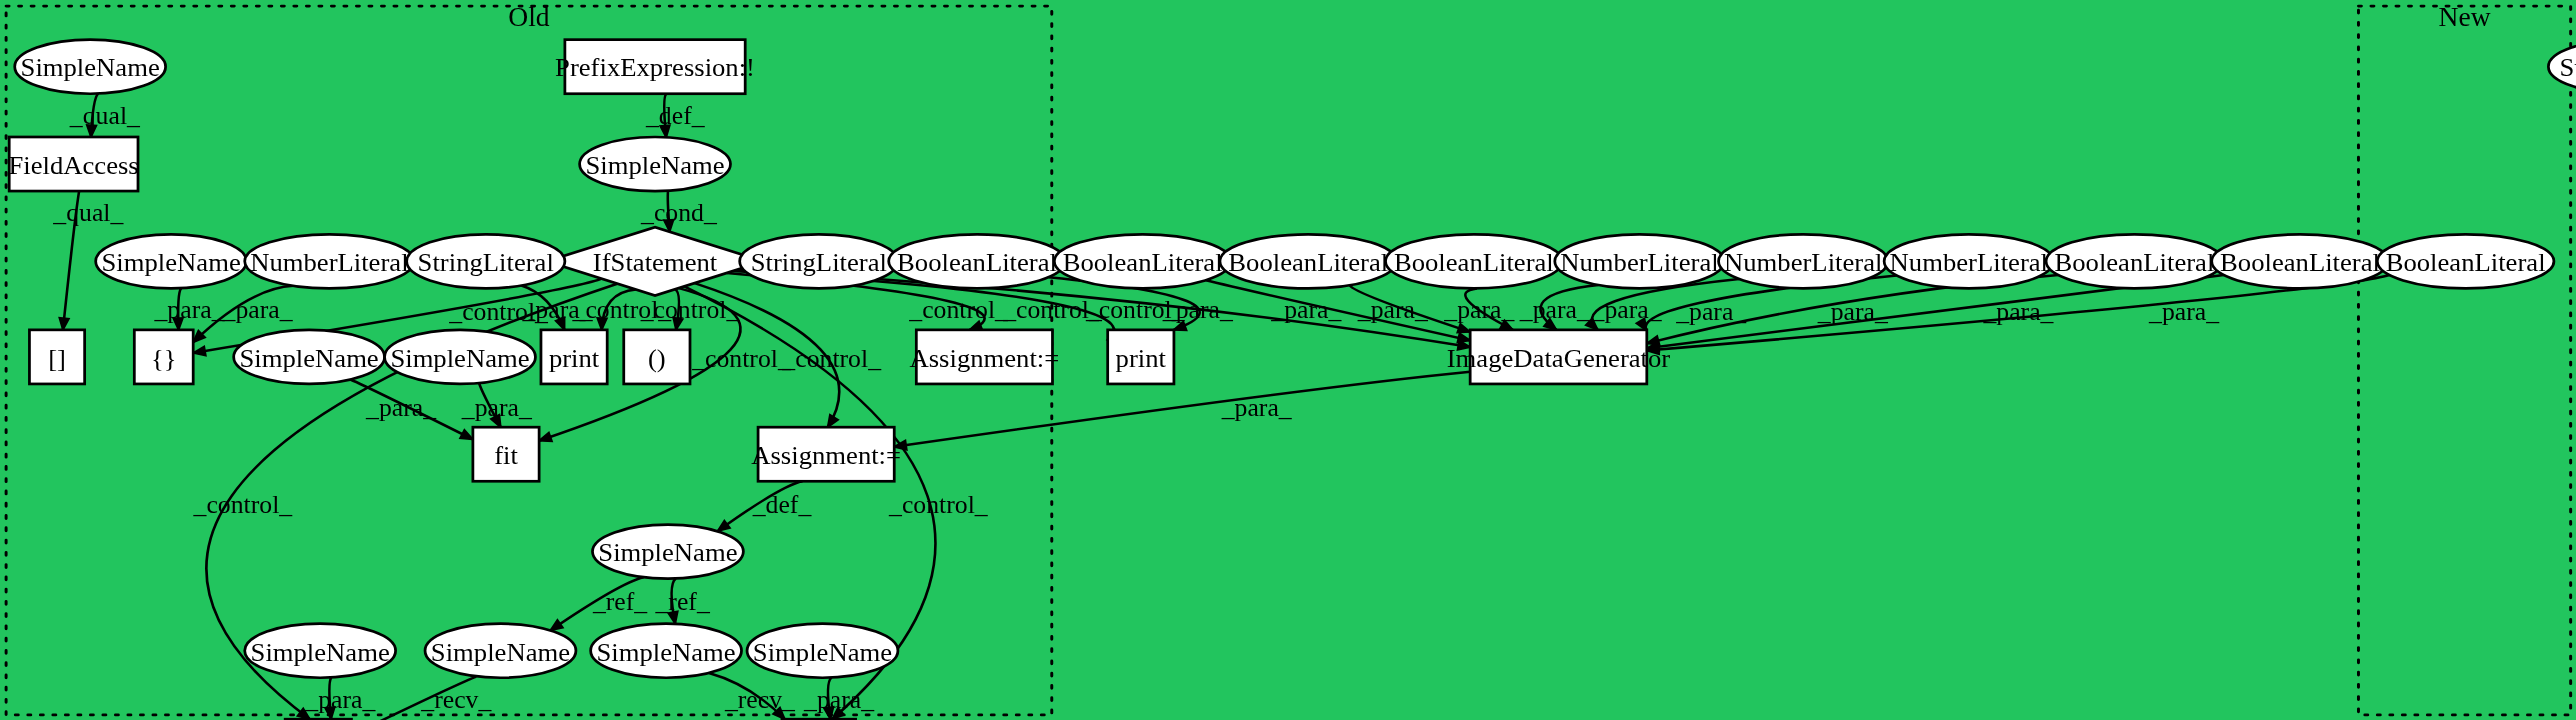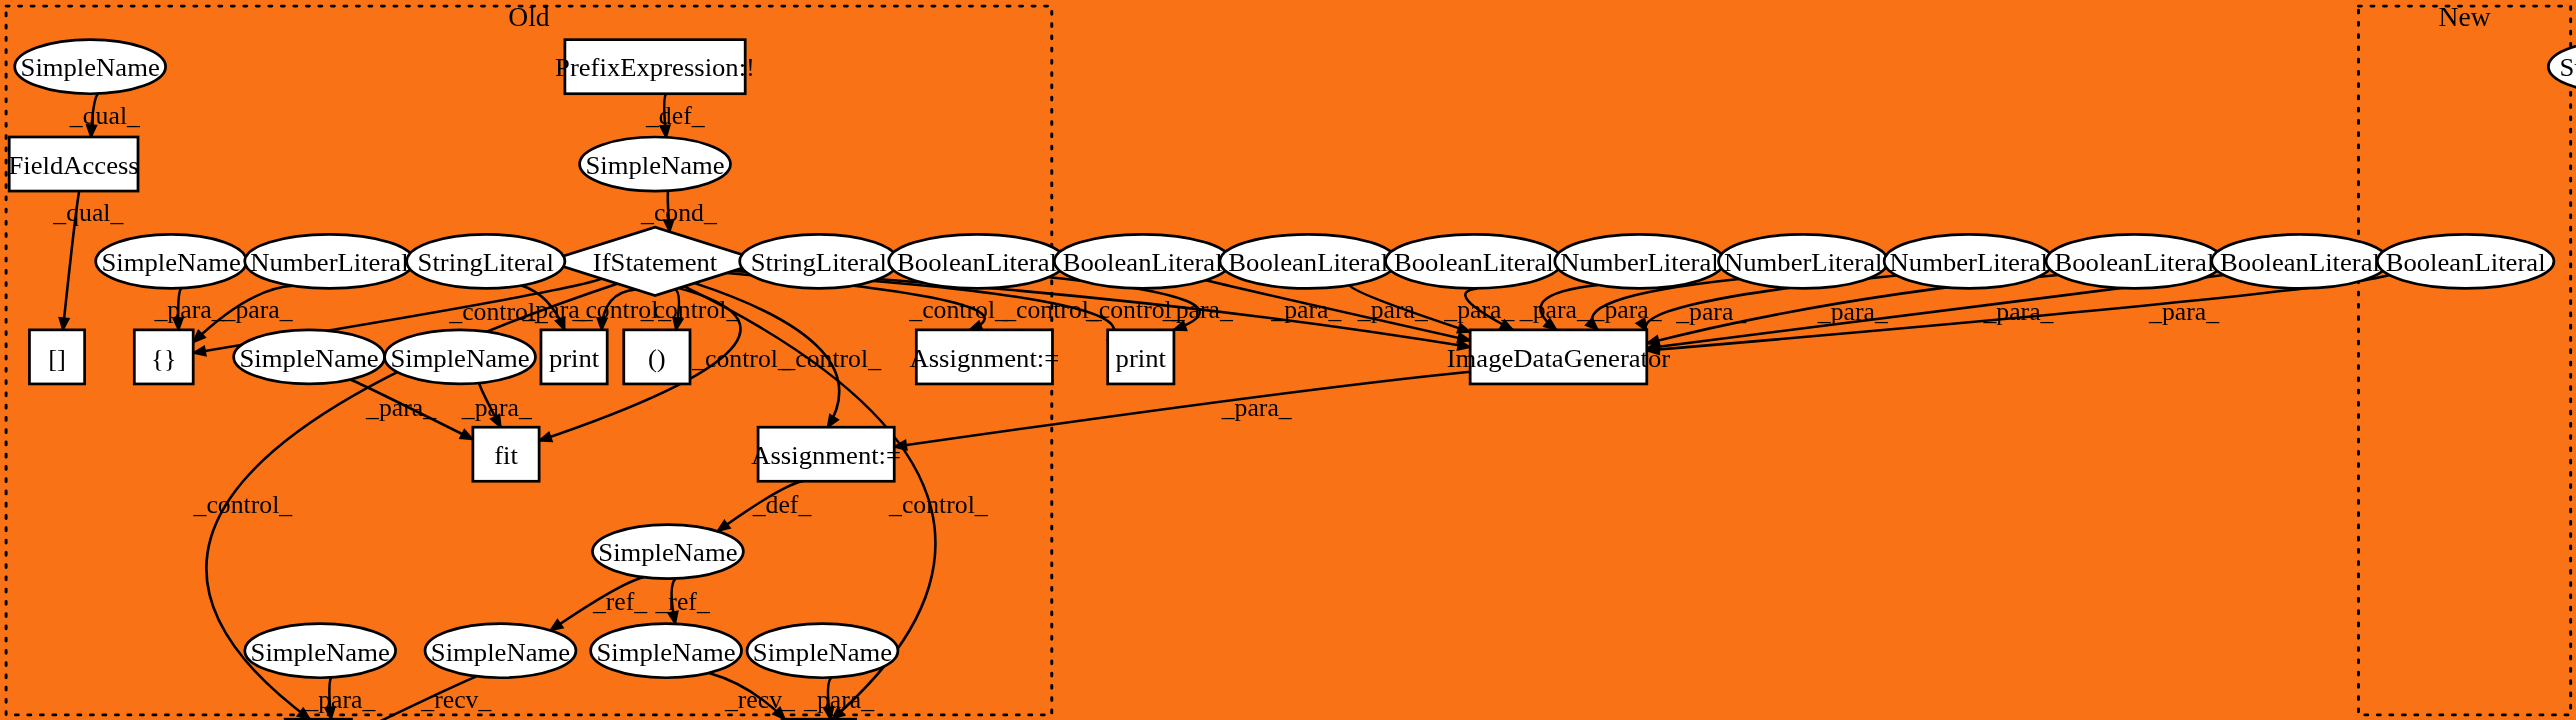--- a/index.html
+++ b/index.html
@@ -5,21 +5,21 @@
   html, body {
     margin: 0;
     padding: 0;
     background: #ffffff;
     font-family: "Liberation Serif", "DejaVu Serif", serif;
   }
   #stage {
     position: relative;
     width: 2576px;
     height: 721px;
-    background: #f97316;
+    background: #22c55e;
     overflow: hidden;
   }
   svg#graph {
     position: absolute;
     left: 0; top: 0;
     width: 2576px;
     height: 721px;
   }
   .cluster-box {
     fill: none;

